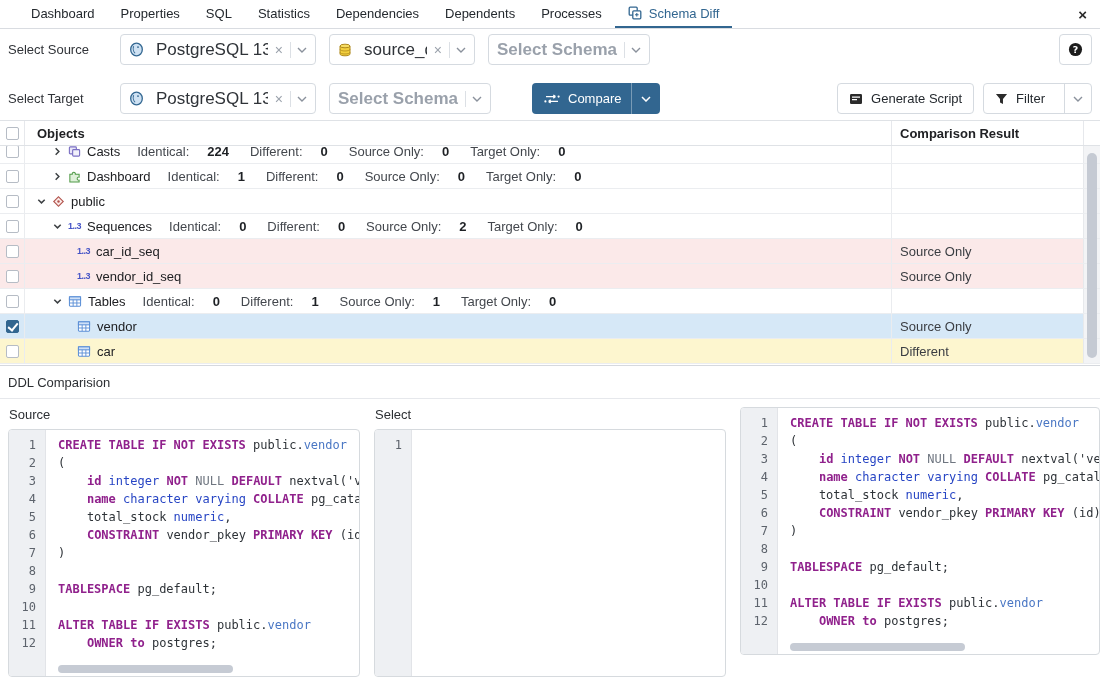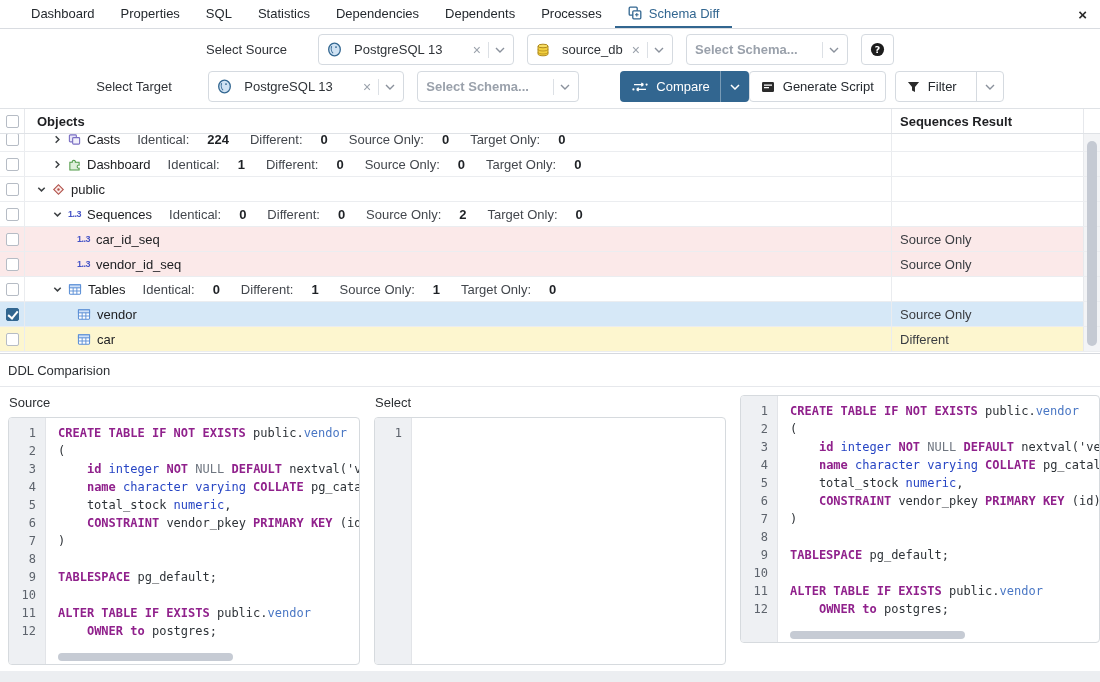--- a/index.html
+++ b/index.html
@@ -8,24 +8,24 @@
 
   
   .tabbar { height:29px; display:flex; align-items:stretch; border-bottom:1px solid #d9dce1; background:#fff; }
   .tabs { display:flex; padding-left:18px; }
   .tab { display:flex; align-items:center; gap:7px; padding:0 13px; font-size:13px; color:#24292e; cursor:pointer; border-bottom:2px solid transparent; white-space:nowrap; }
   .tab.active { color:var(--accent); border-bottom-color:var(--accent); }
   .tab .ticon { display:flex; }
   .tab-close { margin-left:auto; align-self:center; margin-right:13px; font-size:15px; font-weight:bold; color:#2b2b2b; cursor:pointer; line-height:1; }
 
   
-  .toolbar { padding:5px 8px 6px 8px; display:flex; flex-direction:column; gap:6px;align-items:center; }
+  .toolbar { padding:5px 8px 6px 8px; display:flex; flex-direction:column; gap:18px; }
   .trow { display:flex; align-items:center; height:31px; }
   .tlabel { width:112px; font-size:13px; color:#303338; flex-shrink:0; }
-  .select { display:flex; align-items:center; height:31px; border:1px solid #d5dae0; border-radius:4px; background:#fff; padding:8px 8px; gap:6px; margin-right:13px; font-size:13px; cursor:pointer; }
+  .select { display:flex; align-items:center; height:31px; border:1px solid #d5dae0; border-radius:4px; background:#fff; padding:8px 8px; gap:6px; margin-right:13px; font-size:17px; cursor:pointer; }
   .sel-val { flex:1; color:#2f3338; white-space:nowrap; overflow:hidden; }
   .sel-val.ph { color:#9aa1ab; }
   .x-clear { color:#9aa1ab; font-size:14px; padding:0 1px; line-height:1; }
   .x-clear::before { content:"\00d7"; }
   .sel-div { width:1px; height:16px; background:#dce0e5; }
   .chev { display:flex; }
   .w-server { width:196px; } .w-db { width:146px; } .w-schema { width:162px;font-weight:bold; }
 
   .btn { display:flex; align-items:center; gap:8px; height:31px; border:1px solid #d5dae0; border-radius:4px; background:#fff; padding:0 11px; font-size:13px; color:#24292e; cursor:pointer; white-space:nowrap; }
   .btn-compare { background:var(--accent); color:#fff; border:none; margin-left:28px; padding:0 0 0 12px; gap:8px; }
@@ -263,21 +263,21 @@
       </div>
     </div>
   </div>
 
   <div class="grid">
     <div class="ghead">
       <div class="h-check">
           <span class="cb"></span>
         </div>
       <div class="h-obj">Objects</div>
-      <div class="h-res">Sequences Result</div>
+      <div class="h-res">Comparison Result</div>
       <div class="h-scroll"></div>
     </div>
     <div class="gbody" id="grid-body">
       <div class="grow first">
           <div class="gc gc-check">
             <span class="cb"></span>
           </div>
           <div class="gc gc-obj" style="padding-left: 27px;">
             <span class="tchev">
               <svg viewBox="0 0 12 12" width="11" height="11">

